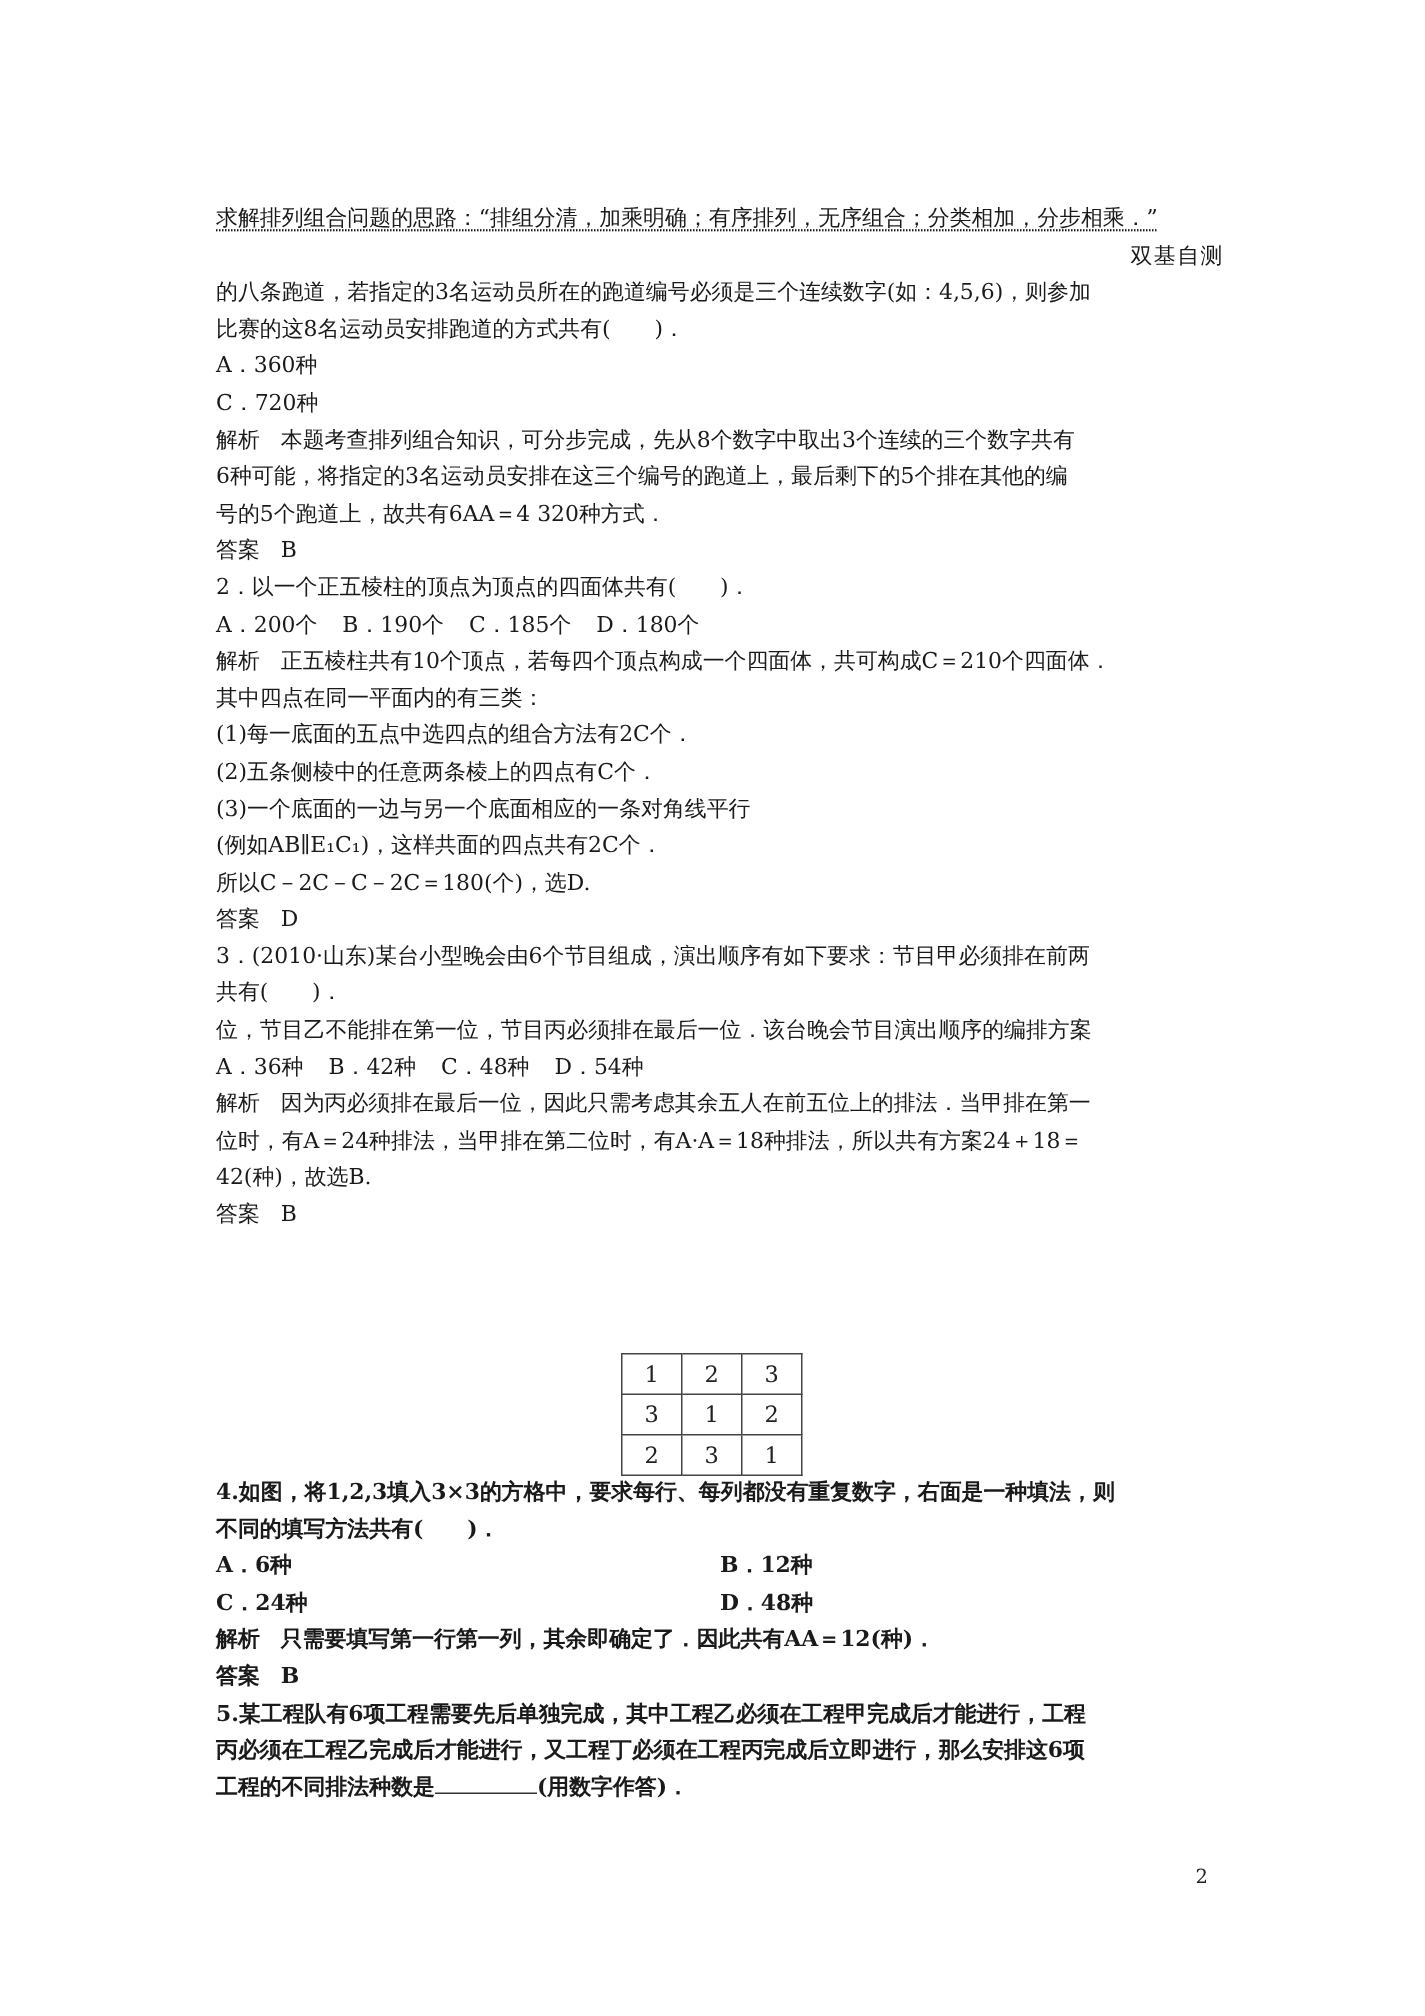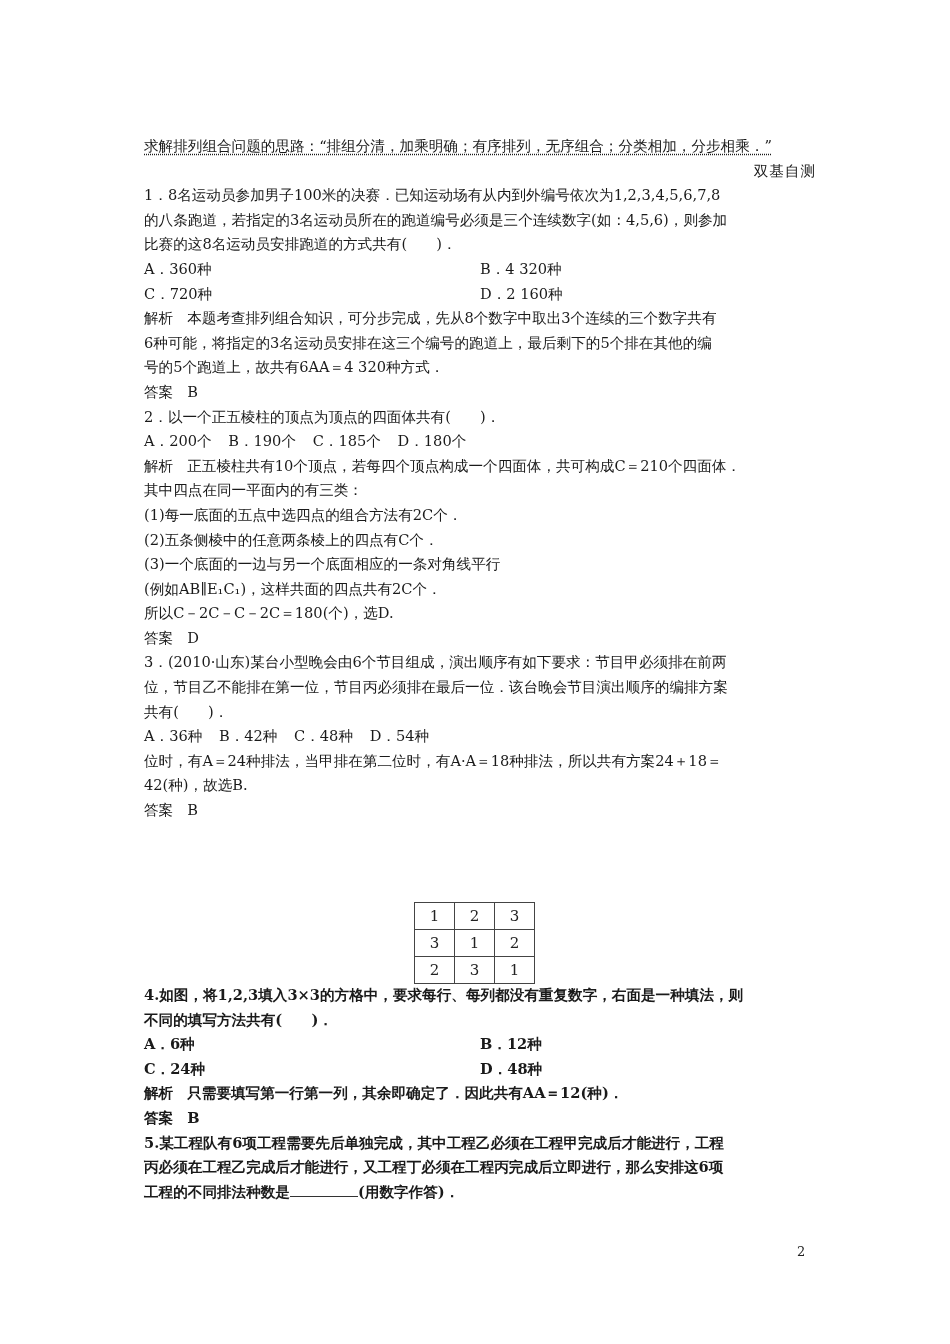--- a/index.html
+++ b/index.html
@@ -97,30 +97,27 @@
 </head>
 <body>
 
 <div class="page">
   <div class="content">
 
     <div class="line intro">求解排列组合问题的思路：“排组分清，加乘明确；有序排列，无序组合；分类相加，分步相乘．”</div>
     <div class="line section-title">双基自测</div>
 
     <div>
-      <div class="line">1．8名运动员参加男子100米的决赛．已知运动场有从内到外编号依次为1,2,3,4,5,6,7,8</div>
       <div class="line">的八条跑道，若指定的3名运动员所在的跑道编号必须是三个连续数字(如：4,5,6)，则参加</div>
       <div class="line">比赛的这8名运动员安排跑道的方式共有(　　)．</div>
       <div class="line opts-2col">
         <span class="col">A．360种</span>
-        <span class="col">B．4 320种</span>
       </div>
       <div class="line opts-2col">
         <span class="col">C．720种</span>
-        <span class="col">D．2 160种</span>
       </div>
       <div class="line">
         <span class="label">解析</span><span>本题考查排列组合知识，可分步完成，先从8个数字中取出3个连续的三个数字共有</span>
       </div>
       <div class="line">6种可能，将指定的3名运动员安排在这三个编号的跑道上，最后剩下的5个排在其他的编</div>
       <div class="line">号的5个跑道上，故共有6AA＝4 320种方式．</div>
       <div class="line">
         <span class="label">答案</span><span>B</span>
       </div>
     </div>
@@ -144,27 +141,30 @@
         <span>(例如</span><span class="math-i">AB∥E₁C₁</span><span>)，这样共面的四点共有2C个．</span>
       </div>
       <div class="line">所以C－2C－C－2C＝180(个)，选D.</div>
       <div class="line">
         <span class="label">答案</span><span>D</span>
       </div>
     </div>
 
     <div>
       <div class="line">3．(2010·山东)某台小型晚会由6个节目组成，演出顺序有如下要求：节目甲必须排在前两</div>
+      <div class="line">共有(　　)．</div>
       <div class="line">位，节目乙不能排在第一位，节目丙必须排在最后一位．该台晚会节目演出顺序的编排方案</div>
-      <div class="line">共有(　　)．</div>
       <div class="line inline-opts">
         <span>A．36种</span>
         <span>B．42种</span>
         <span>C．48种</span>
         <span>D．54种</span>
+      </div>
+      <div class="line">
+        <span class="label">解析</span><span>因为丙必须排在最后一位，因此只需考虑其余五人在前五位上的排法．当甲排在第一</span>
       </div>
       <div class="line">位时，有A＝24种排法，当甲排在第二位时，有A·A＝18种排法，所以共有方案24＋18＝</div>
       <div class="line">42(种)，故选B.</div>
       <div class="line">
         <span class="label">答案</span><span>B</span>
       </div>
     </div>
   </div>
 
   <div class="grid-wrap">

